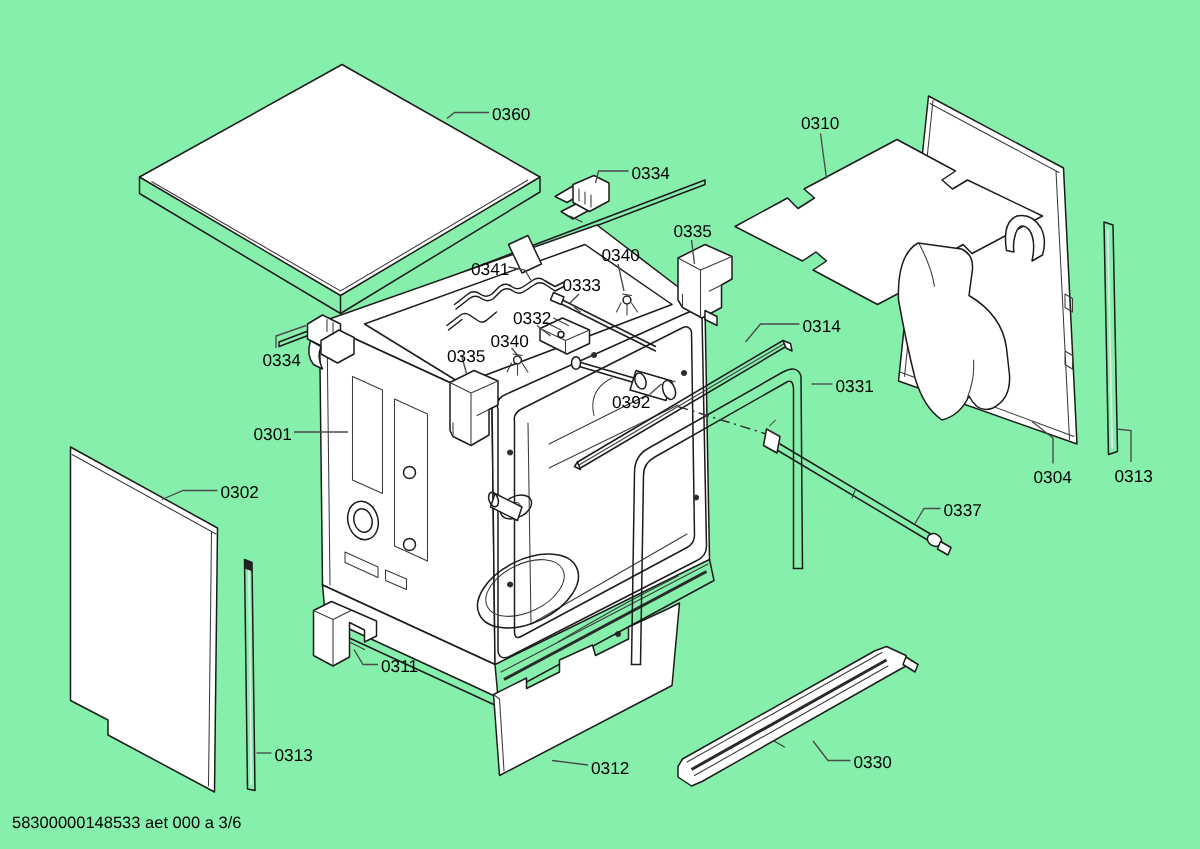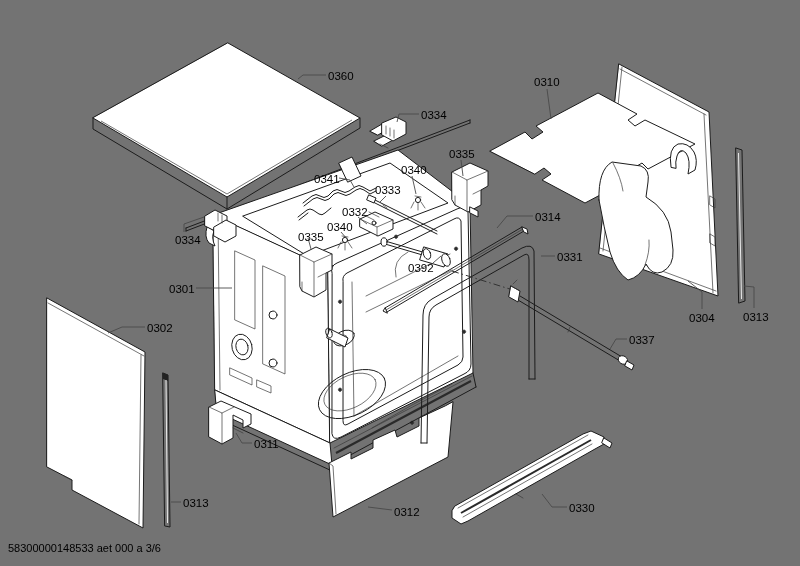--- a/index.html
+++ b/index.html
@@ -1,16 +1,16 @@
 <!DOCTYPE html>
 <html><head>
 <meta charset="utf-8">
 <style>
   html,body{margin:0;padding:0;background:#ffffff;}
-  .stage{position:relative;width:800px;height:566px;background:#737373;overflow:hidden;
+  .stage{position:relative;width:800px;height:566px;background:#86efac;overflow:hidden;
          font-family:"Liberation Sans", sans-serif;}
   svg{position:absolute;left:0;top:0;}
   svg *{vector-effect:non-scaling-stroke;}
   .ln{stroke:#1c1c1c;stroke-width:1;fill:none;stroke-linejoin:round;stroke-linecap:round;}
   .solid{fill:#ffffff;}
   .thin{stroke-width:0.7;stroke:#3a3a3a;}
   .dark{stroke:#2a2a2a;stroke-width:2;}
   .leader{stroke:#4a4a4a;stroke-width:0.9;fill:none;}
   .plabel{font-family:"Liberation Sans",sans-serif;font-size:11.5px;fill:#000;}
   .footer{font-family:"Liberation Sans",sans-serif;font-size:11px;fill:#000;}

